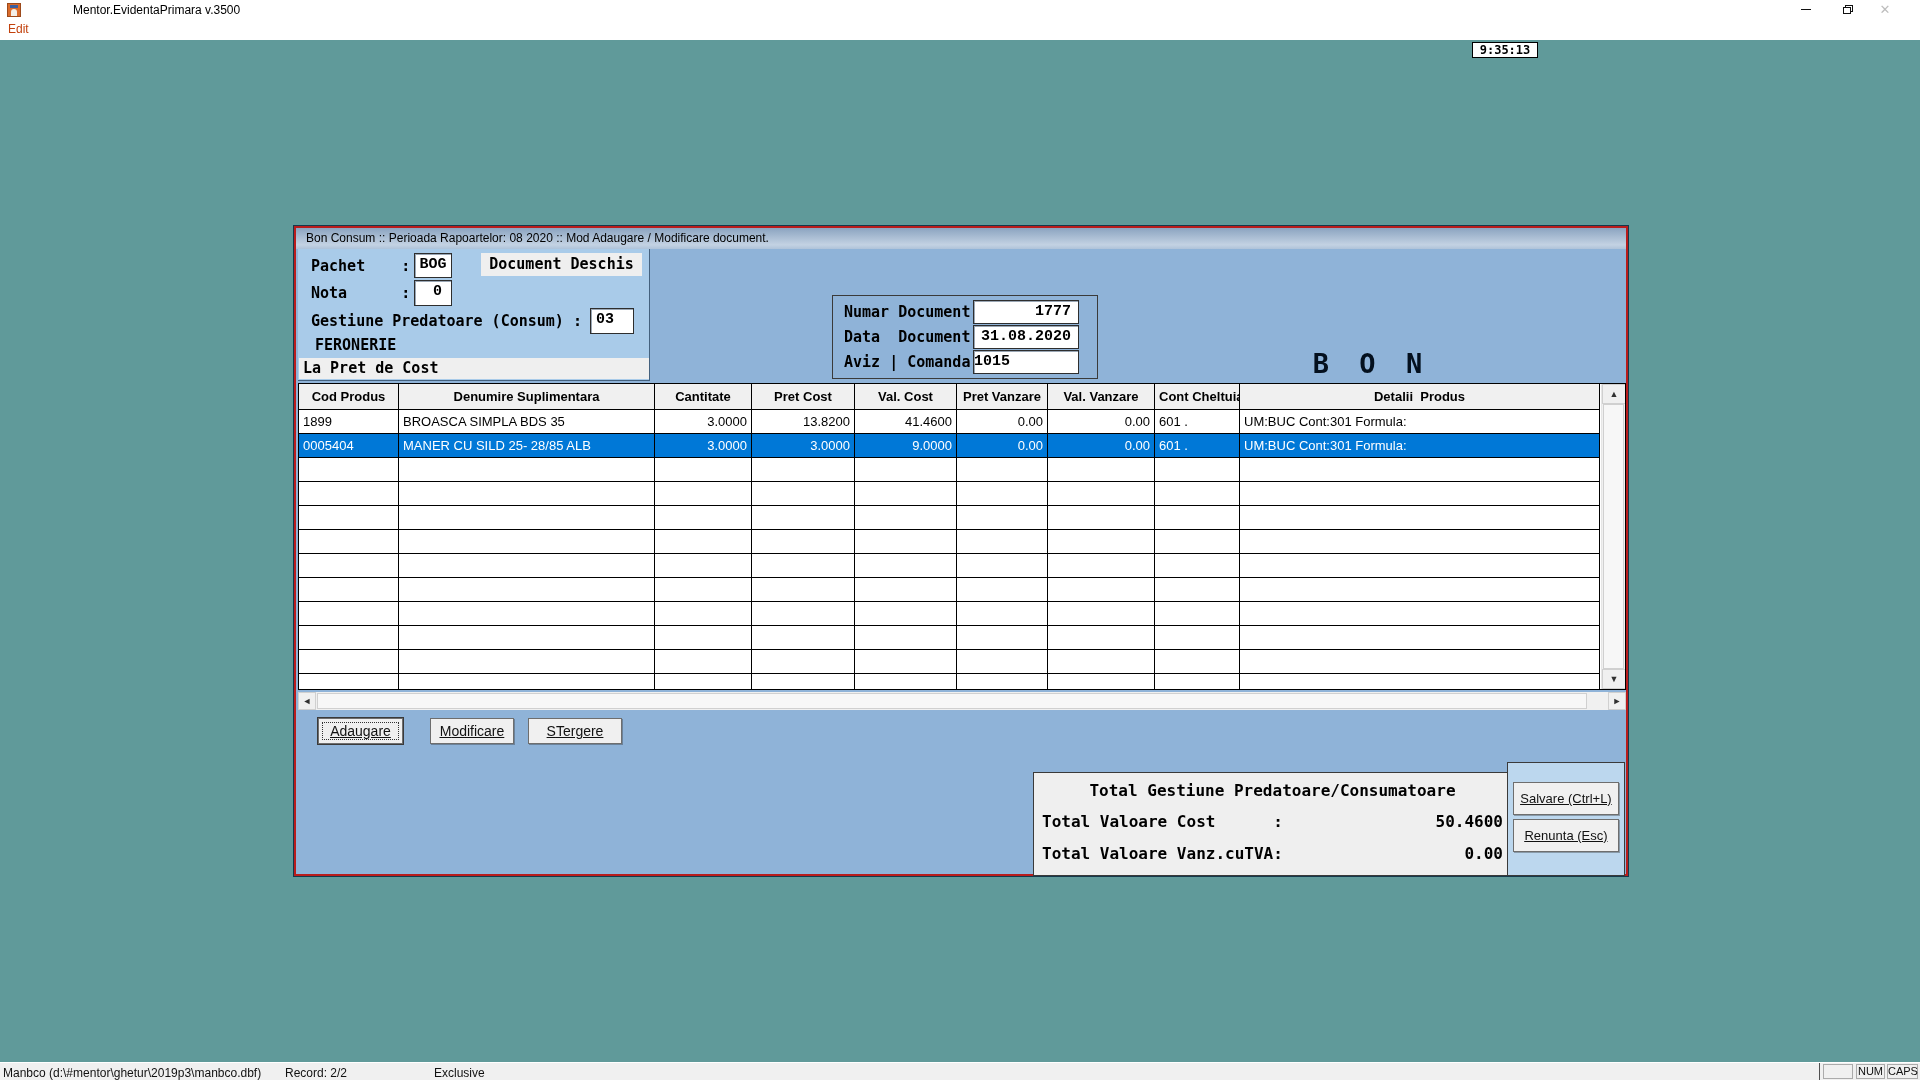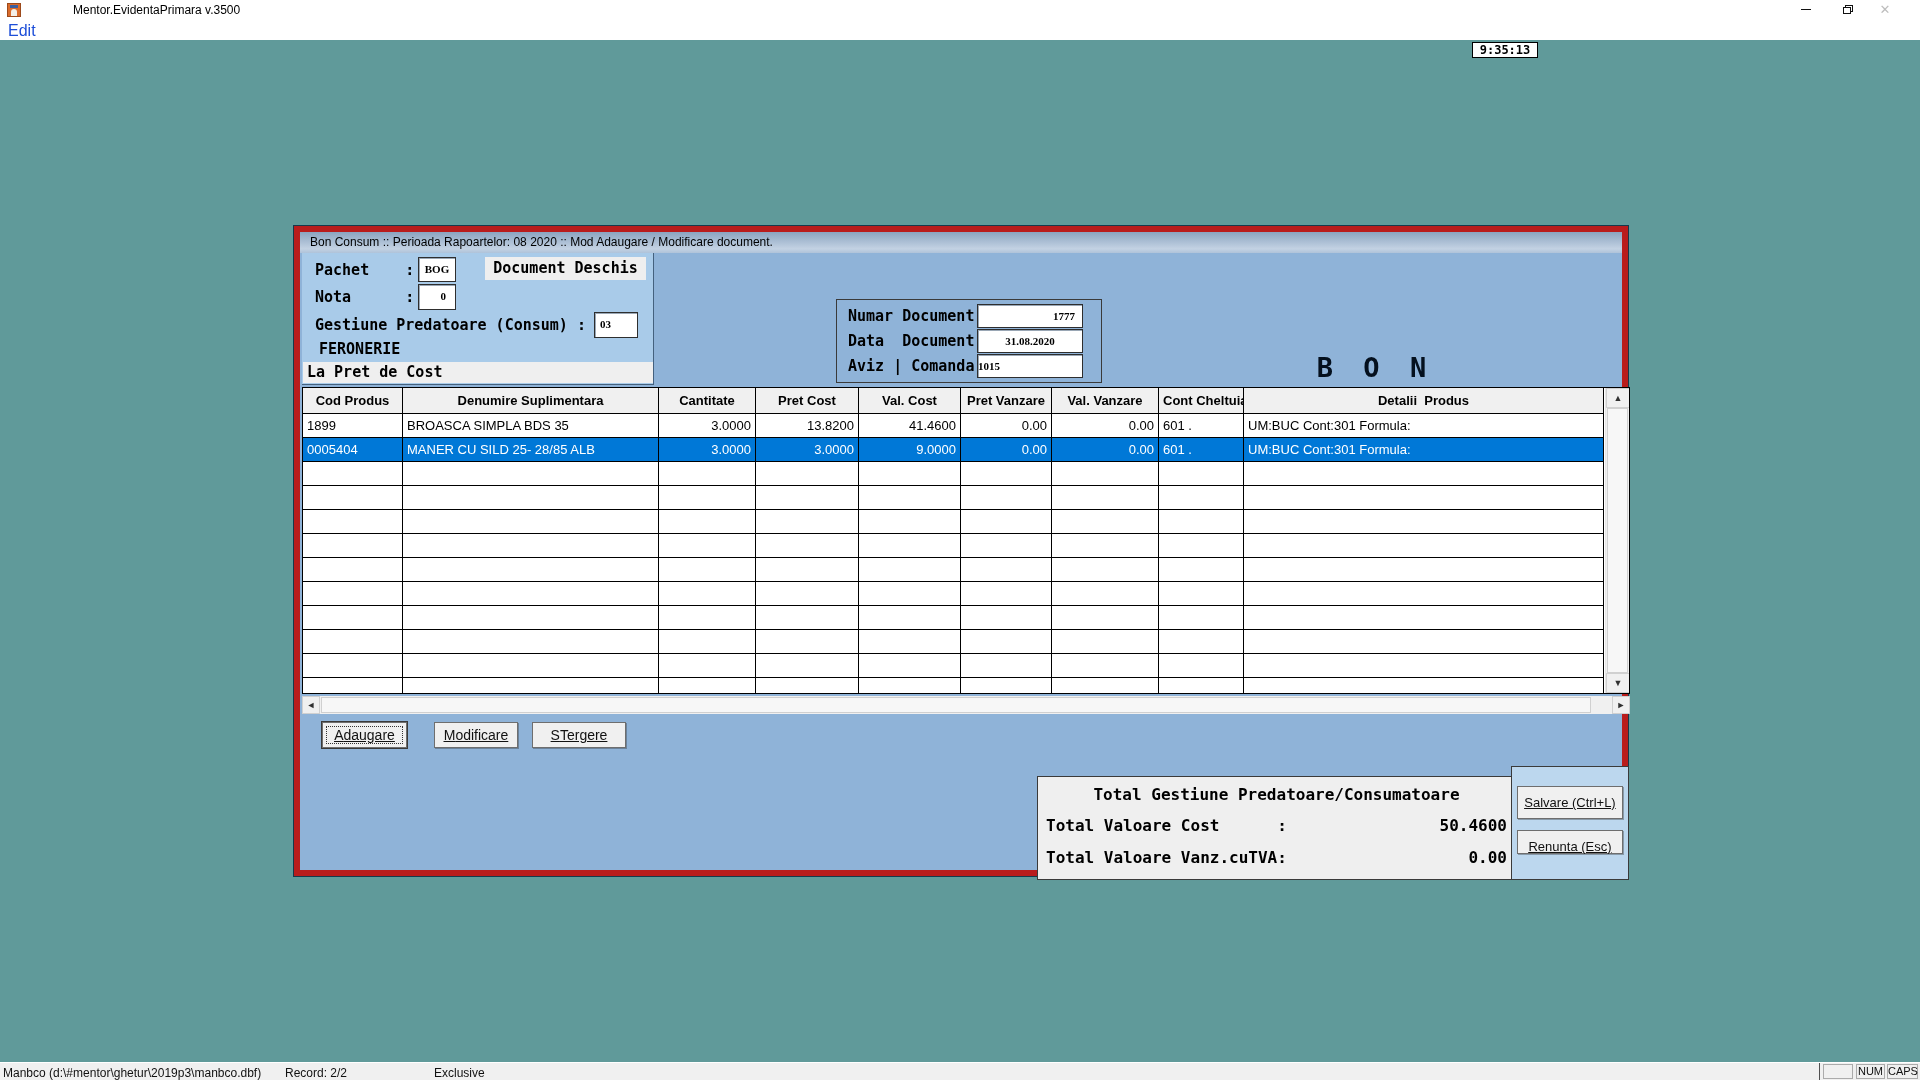--- a/index.html
+++ b/index.html
@@ -15,41 +15,41 @@
   .winbtn{position:absolute;top:0;width:34px;height:20px;text-align:center;line-height:20px;font-size:12px;color:#222;}
   .btn-min{left:1789px;}
   .btn-min span{display:inline-block;width:10px;border-bottom:1px solid #111;vertical-align:middle;margin-bottom:3px;}
   .btn-restore{left:1831px;}
   .rest-ico{position:relative;display:inline-block;width:10px;height:9px;margin-top:5px;}
   .rest-ico i{position:absolute;display:block;border:1px solid #111;background:transparent;}
   .rest-ico i:first-child{left:2px;top:0;width:8px;height:7px;}
   .rest-ico i:last-child{left:0;top:2px;width:8px;height:7px;background:#fff;}
   .btn-close{left:1868px;color:#BDBDBD;font-size:13px;}
   .menubar{position:absolute;left:0;top:20px;width:1920px;height:20px;background:#fff;}
-  .menu-item{position:absolute;left:8px;top:2px;font-size:16px;color:#1d4ed8;}
+  .menu-item{position:absolute;left:8px;top:2px;font-size:12px;color:#c2410c;}
   .desktop{position:absolute;left:0;top:40px;width:1920px;height:1022px;background:#609A9A;}
   .clock{position:absolute;left:1472px;top:2px;width:66px;height:16px;background:#fff;border:1px solid #000;
     font-family:"DejaVu Sans Mono",monospace;font-weight:bold;font-size:12px;text-align:center;line-height:14px;}
 
   
   .dialog{position:absolute;left:294px;top:186px;width:1334px;height:650px;
-    border:6px solid #b91c1c;outline:1px solid #16394C;background:#ec4899;}
+    border:2px solid #b91c1c;outline:1px solid #16394C;background:#ec4899;}
   .dlg-title{position:absolute;left:0;top:0;right:0;height:21px;
     background:linear-gradient(180deg,#8BA4C0 0%,#C3D2E3 80%,#AFC3D9 100%);
     font-size:12px;color:#000;line-height:21px;padding-left:10px;}
   .dlg-body{position:absolute;left:0;right:0;top:21px;bottom:0;background:#8FB3D8;}
 
   .mono{font-family:"DejaVu Sans Mono",monospace;font-weight:bold;white-space:pre;}
 
   
   .left-panel{position:absolute;left:2px;top:0;width:352px;height:132px;background:#A9CBE9;
     border-right:1px solid #44617E;border-bottom:1px solid #44617E;}
   .flabel{position:absolute;font-size:15px;color:#000;}
   .finput{position:absolute;background:#fff;border:1px solid #2E2E2E;box-shadow:inset 1px 1px 0 #9AA7B5;
-    font-family:Liberation Serif, serif;font-weight:bold;font-size:11px;line-height:22px;white-space:pre;}
+    font-family:Liberation Mono, monospace;font-weight:bold;font-size:15px;line-height:22px;white-space:pre;}
   .strip{position:absolute;background:#EFEFEF;font-size:15px;color:#000;}
 
   
   .doc-box{position:absolute;left:536px;top:46px;width:266px;height:84px;border:1px solid #3A3A3A;}
 
   
   .watermark{position:absolute;left:935px;top:22px;width:280px;text-align:center;
     font-family:"DejaVu Sans Mono",monospace;font-weight:bold;font-size:27px;letter-spacing:7px;
     line-height:37px;color:#04101E;white-space:pre;}
 
@@ -311,21 +311,21 @@
       <div class="totals">
         <div class="tot-title mono">Total Gestiune Predatoare/Consumatoare</div>
         <div class="tot-label mono" style="top:39px;">Total Valoare Cost      :</div>
         <div class="tot-val mono" style="top:39px;">50.4600</div>
         <div class="tot-label mono" style="top:71px;">Total Valoare Vanz.cuTVA:</div>
         <div class="tot-val mono" style="top:71px;">0.00</div>
       </div>
 
       <div class="side-panel">
         <div class="pbtn side-btn" style="top:19px;height:33px;line-height:31px;"><u>S</u>alvare (Ctrl+L)</div>
-        <div class="pbtn side-btn" style="top:63px;height:24px;line-height:31px;"><u>R</u>enunta (Esc)</div>
+        <div class="pbtn side-btn" style="top:56px;height:33px;line-height:31px;"><u>R</u>enunta (Esc)</div>
       </div>
 
     </div>
   </div>
 </div>
 
 <div class="statusbar">
   <div class="sb-text" style="left:3px;">Manbco (d:\#mentor\ghetur\2019p3\manbco.dbf)</div>
   <div class="sb-text" style="left:285px;">Record: 2/2</div>
   <div class="sb-text" style="left:390px;margin-left:44px;">Exclusive</div>

